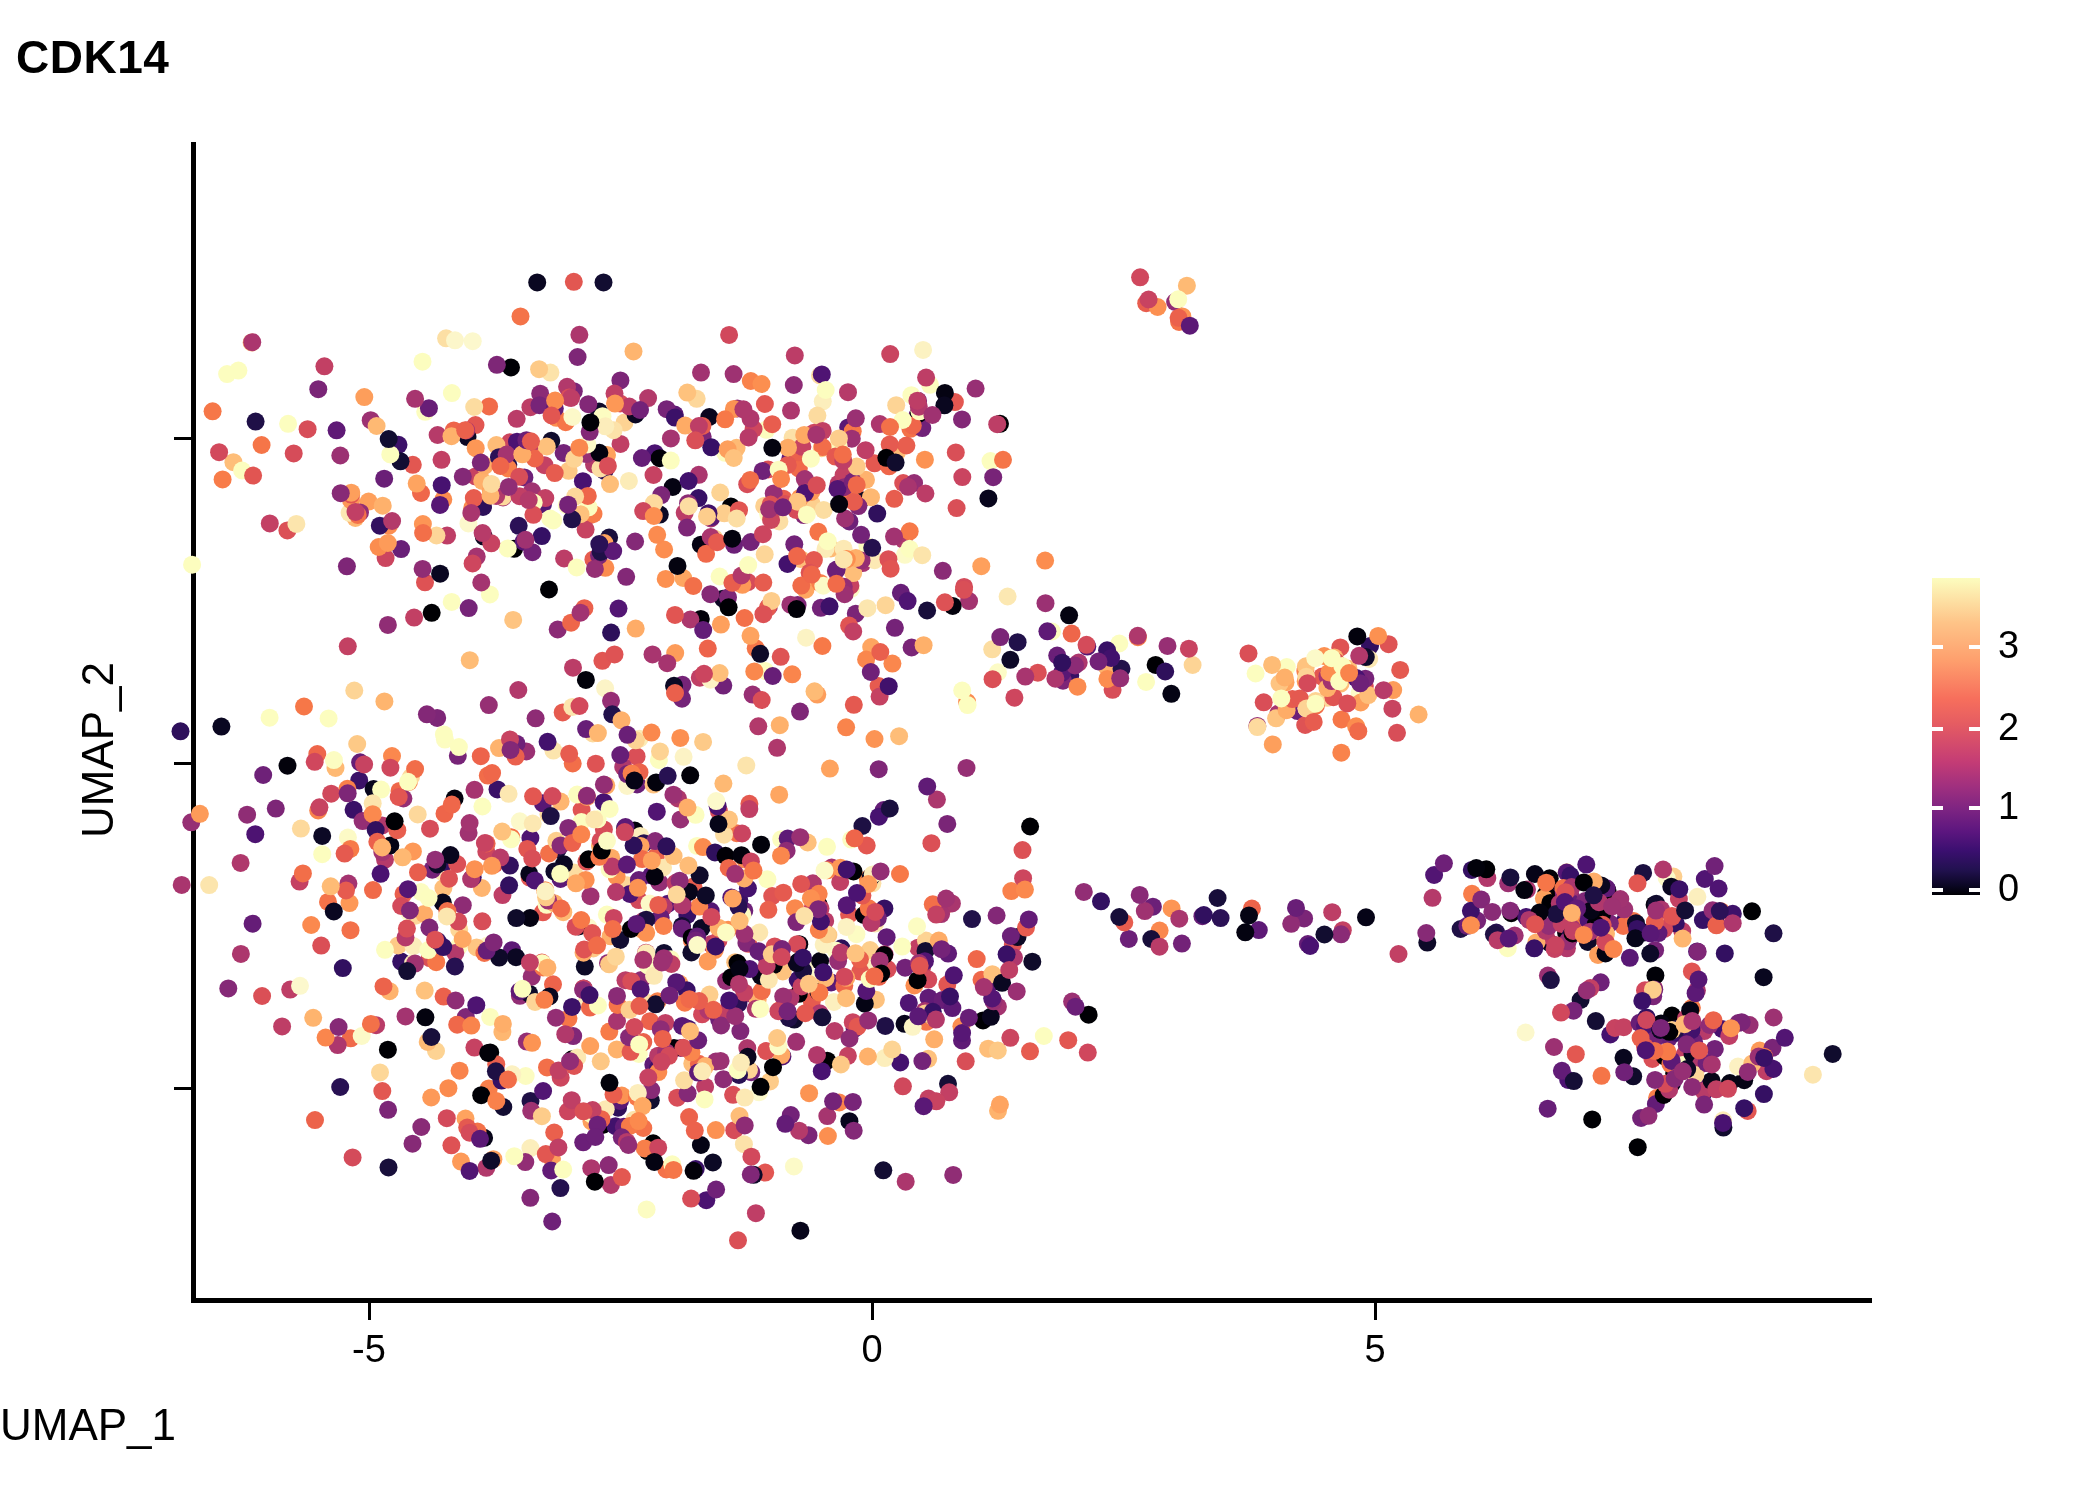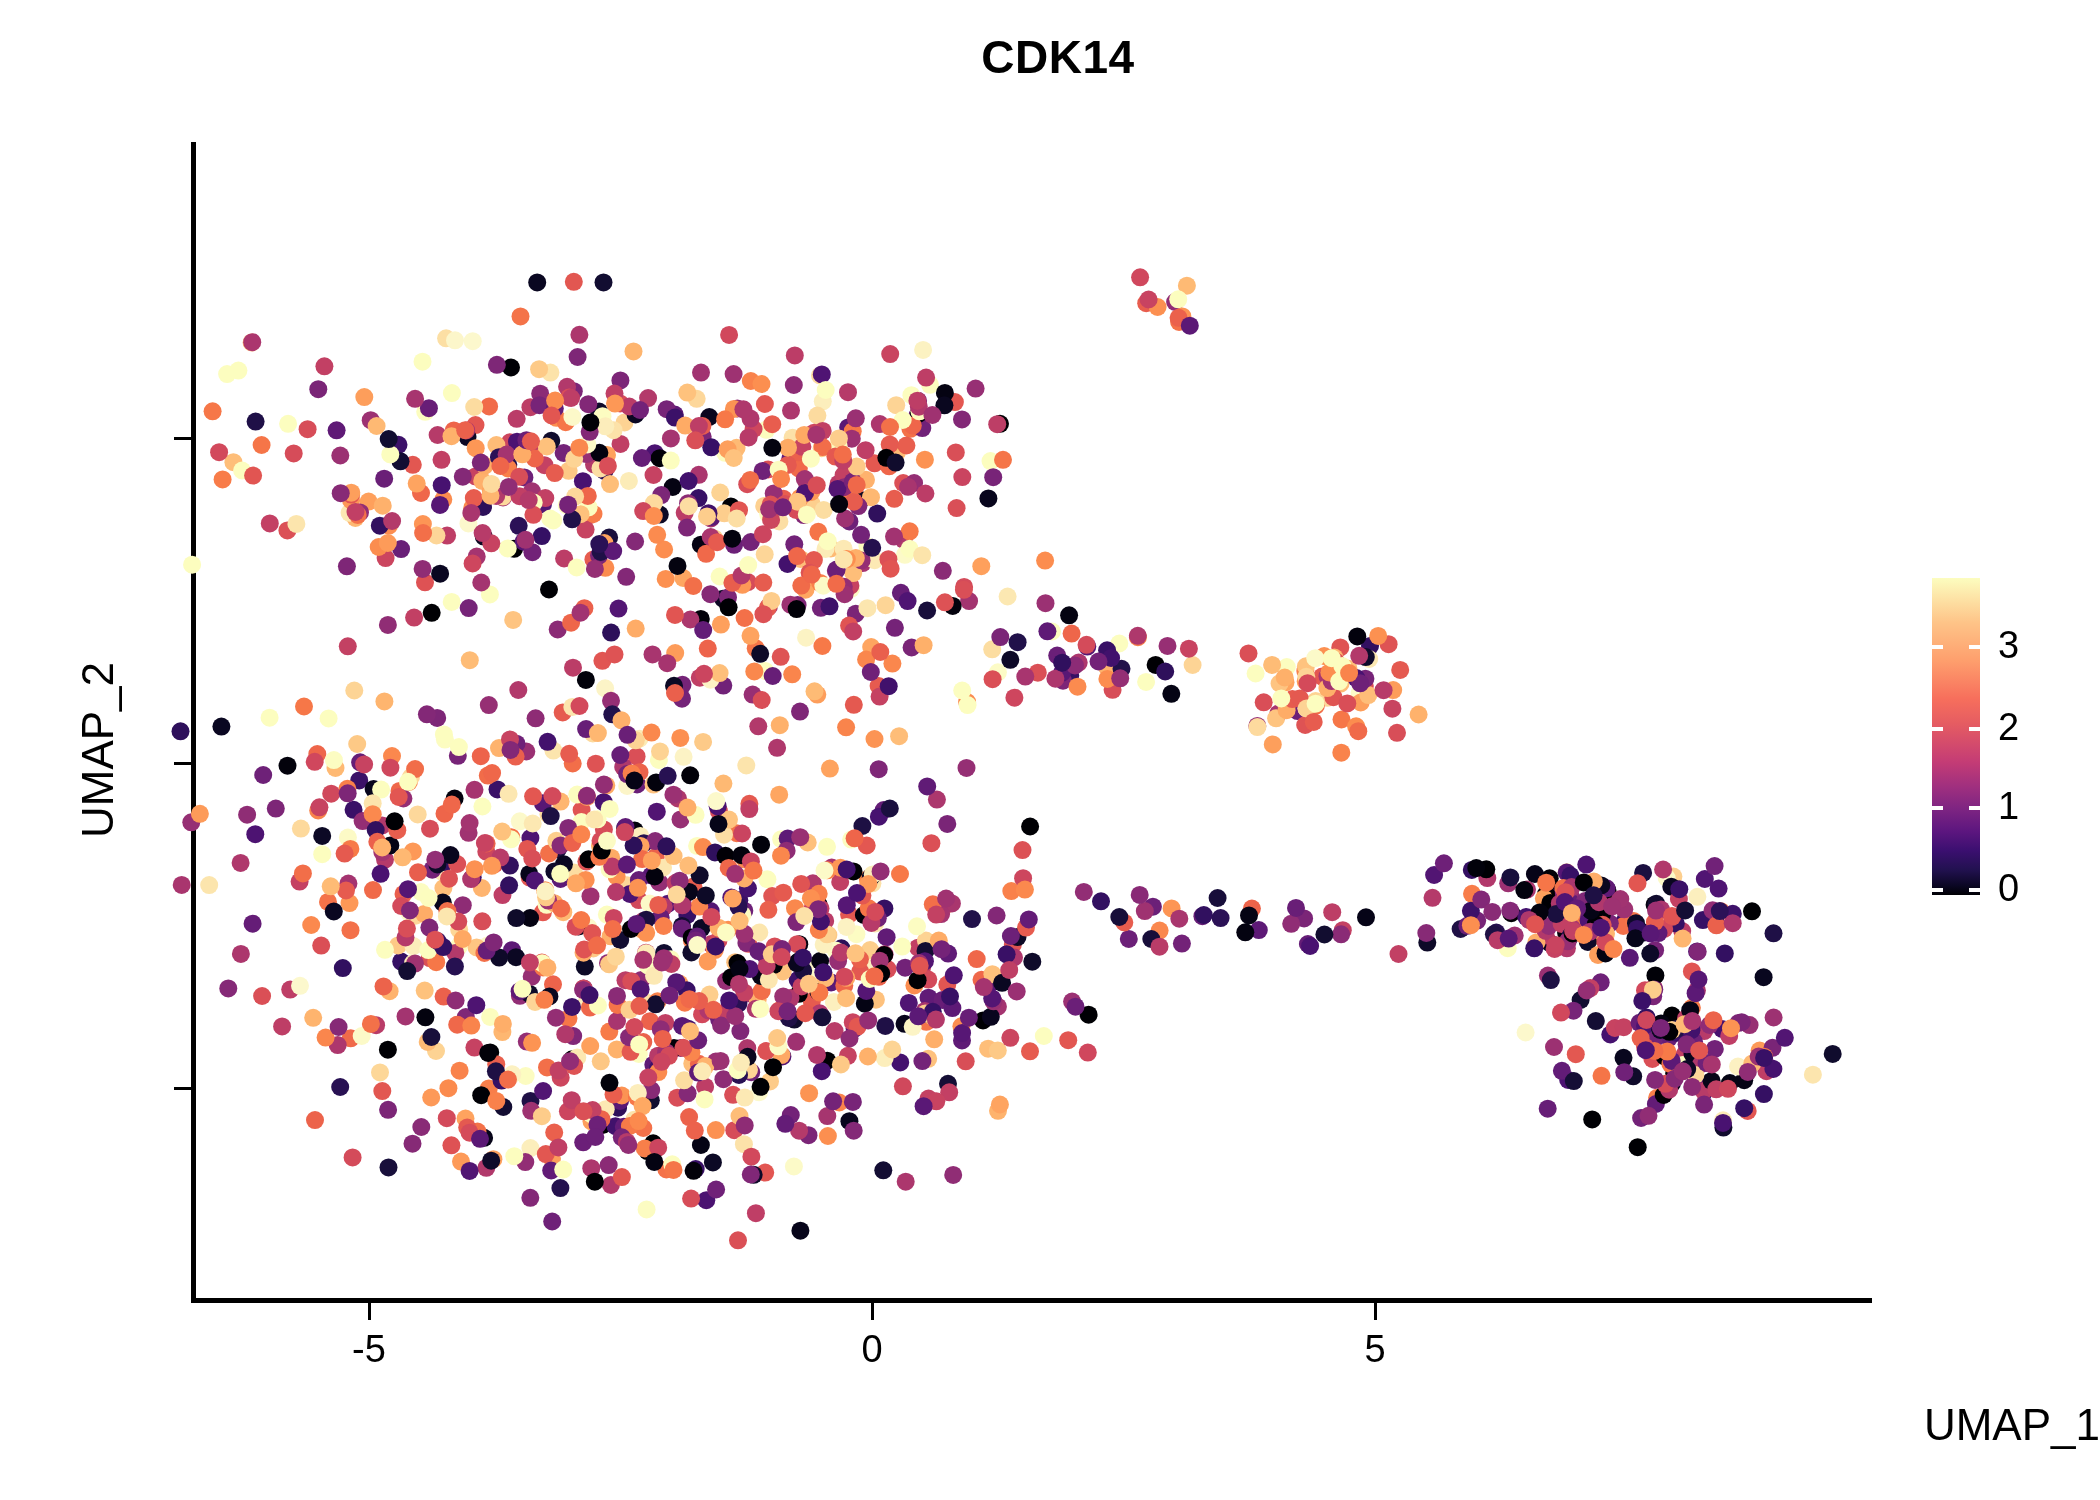--- a/index.html
+++ b/index.html
@@ -5,37 +5,37 @@
   html,body{margin:0;padding:0;}
   body{
     width:2100px;height:1500px;background:#ffffff;
     font-family:"Liberation Sans","DejaVu Sans",sans-serif;
     overflow:hidden;position:relative;
   }
   #root{position:absolute;inset:0;}
 
   .plot-title{
     position:absolute;left:16px;right:0;top:30px;
-    text-align:center;font-size:46px;font-weight:bold;color:#000;
+    font-size:46px;font-weight:bold;color:#000;
     letter-spacing:0.5px;
   }
 
   
   #panel{position:absolute;left:195px;top:142px;width:1677px;height:1158px;}
   #axis-y-line{position:absolute;left:191px;top:142px;width:5px;height:1160px;background:#000;}
   #axis-x-line{position:absolute;left:191px;top:1298px;width:1681px;height:5px;background:#000;}
 
   .tick-x{position:absolute;width:3px;height:17px;background:#000;top:1303px;}
   .tick-y{position:absolute;height:3px;width:17px;background:#000;left:174px;}
 
   .ticklabel{position:absolute;font-size:38px;color:#000;white-space:nowrap;}
   .ticklabel.x{transform:translateX(-50%);top:1328px;}
 
   .axis-title{position:absolute;font-size:44px;color:#000;}
-  #xlabel{left:0;right:0;top:1400px;text-align:right;}
+  #xlabel{left:0;right:0;top:1400px;text-align:left;}
   #ylabel{left:10px;top:50%;transform:translateY(-50%) rotate(-90deg);
           transform-origin:center center;white-space:nowrap;}
 
   
   #points{position:absolute;inset:0;overflow:visible;}
 
   
   #legend{position:absolute;left:1932px;top:578px;width:48px;height:317px;}
   #legend-bar{position:absolute;inset:0;
     background:linear-gradient(to bottom,

